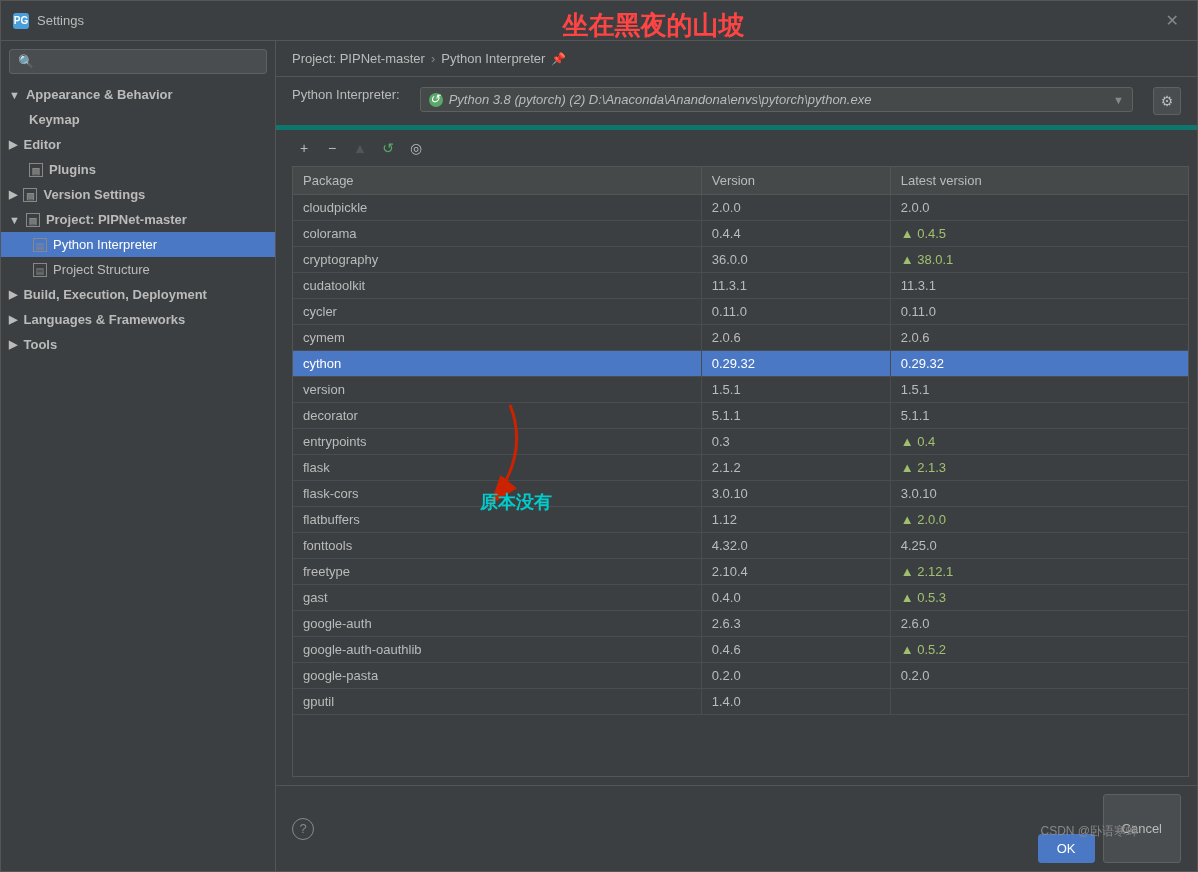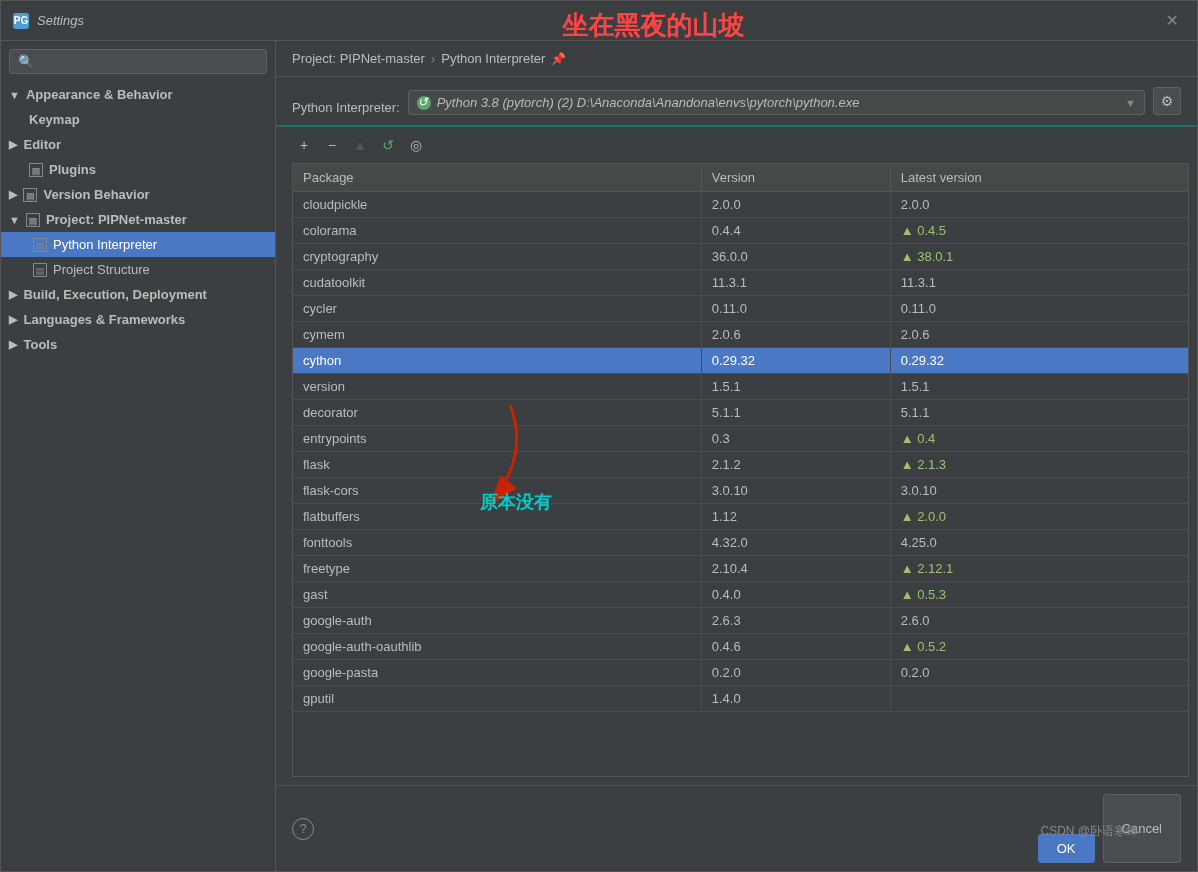--- a/index.html
+++ b/index.html
@@ -43,21 +43,20 @@
       display: flex;
       align-items: center;
       justify-content: center;
       font-size: 10px;
       color: white;
       font-weight: bold;
     }
     .title-text {
       color: #bbbbbb;
       font-size: 13px;
-      font-style: italic;
     }
     .close-btn {
       color: #888;
       cursor: pointer;
       font-size: 16px;
       padding: 2px 6px;
     }
     .content {
       display: flex;
       flex: 1;
@@ -146,23 +145,23 @@
     }
     .breadcrumb-sep { color: #888; }
     .breadcrumb-current { color: #bbbbbb; }
     .breadcrumb-pin {
       color: #888;
       font-size: 12px;
     }
     .interpreter-row {
       padding: 10px 16px;
       display: flex;
-      align-items: flex-end;
-      gap: 8px;
-      border-bottom: 2px solid #0f766e;
+      align-items: flex-start;
+      gap: 20px;
+      border-bottom: 5px solid #0f766e;
       flex-shrink: 0;
     }
     .interpreter-label {
       color: #bbbbbb;
       font-size: 13px;
       white-space: nowrap;
     }
     .interpreter-select {
       flex: 1;
       background: #45494a;
@@ -379,21 +378,21 @@
             <span>Editor</span>
           </div>
           <div class="sidebar-item section-header">
             <span style="width: 14px;"></span>
             <span class="plugin-icon">▤</span>
             <span>Plugins</span>
           </div>
           <div class="sidebar-item section-header">
             <span class="expand-icon">▶</span>
             <span class="plugin-icon">▤</span>
-            <span>Version Behavior</span>
+            <span>Version Settings</span>
           </div>
           <div class="sidebar-item section-header">
             <span class="expand-icon">▼</span>
             <span class="plugin-icon">▤</span>
             <span>Project: PIPNet-master</span>
           </div>
           <div class="sidebar-item active child">
             <span class="plugin-icon">▤</span>
             <span>Python Interpreter</span>
           </div>

